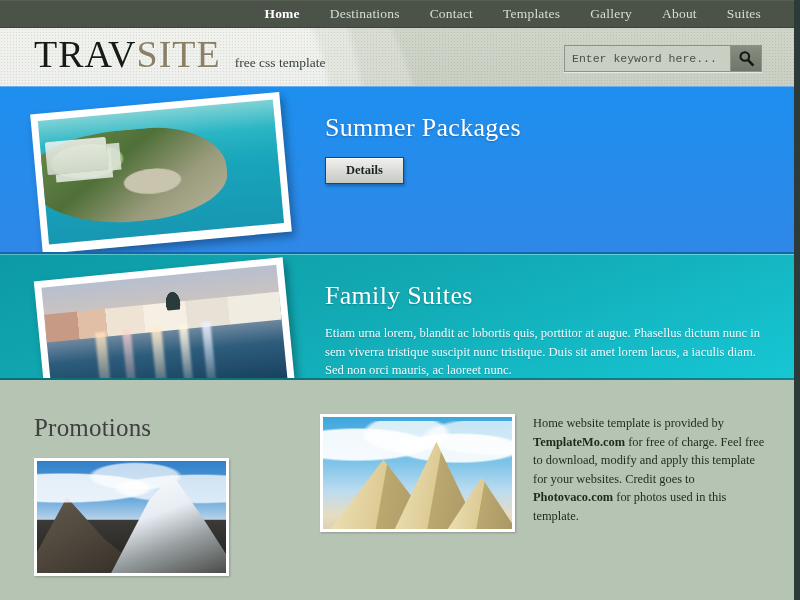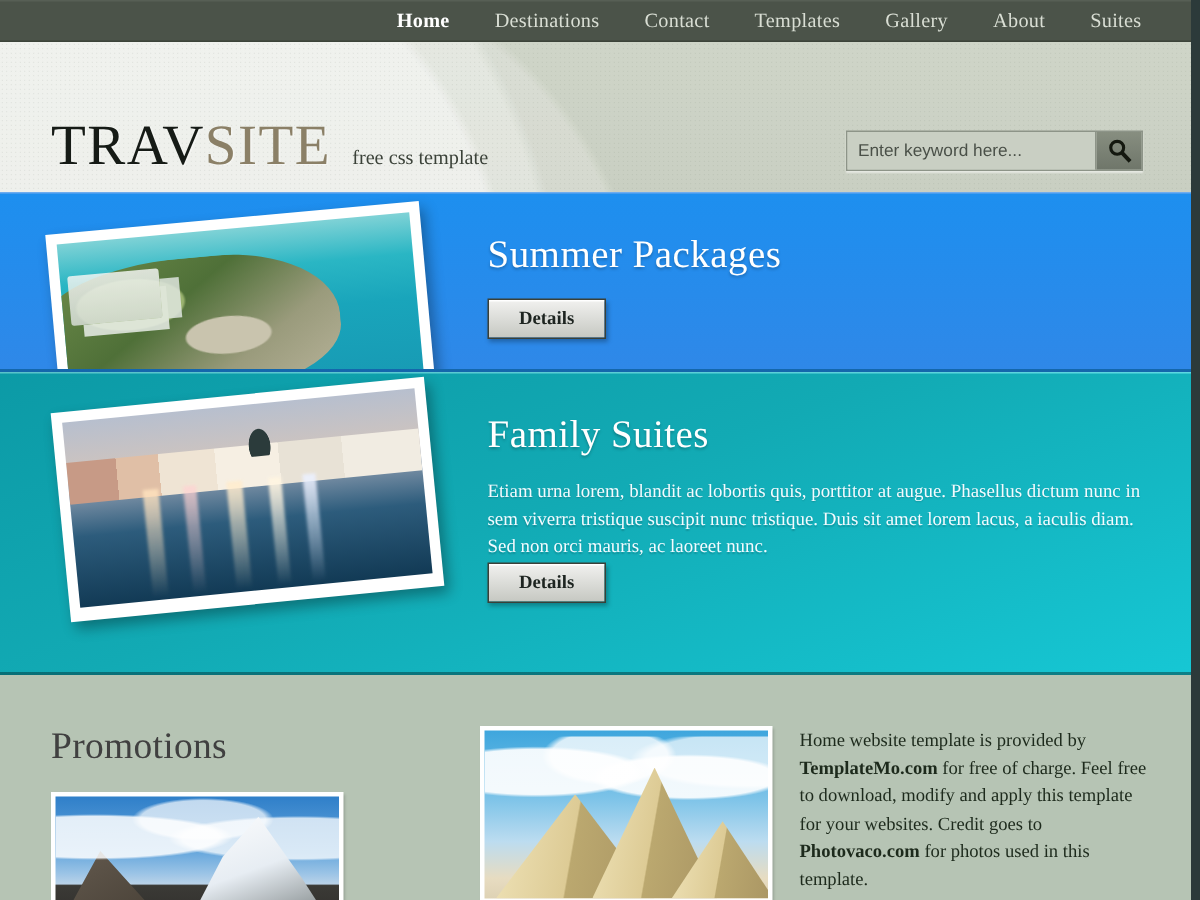--- a/index.html
+++ b/index.html
@@ -29,21 +29,21 @@
   }
   .nav-item{
     color:#d9ded4; font-size:13.5px; letter-spacing:.2px;
     padding:15px 15px; line-height:28px; white-space:nowrap;
     cursor:pointer; text-decoration:none;
   }
   .nav-item.active{ color:#ffffff; font-weight:bold; }
 
   
   .header{
-    position:relative; height:100px; width:100%;
+    position:relative; height:58px; width:100%;
     background:#ffffff;
     overflow:hidden;
     display:flex; align-items:flex-end;
   }
   .header .tex{
     position:absolute; inset:0;
     background:
       radial-gradient(circle at 8% 180%, rgba(255,255,255,.45) 0 36%, rgba(255,255,255,0) 37%),
       radial-gradient(circle at 2% 190%, rgba(255,255,255,.30) 0 44%, rgba(255,255,255,0) 45%),
       radial-gradient(circle at 20% 210%, rgba(255,255,255,.22) 0 40%, rgba(255,255,255,0) 41%),
@@ -71,42 +71,42 @@
   }
   .searchwrap{
     position:absolute; right:32px; bottom:14px; z-index:3;
     display:flex; align-items:stretch;
     border:1px solid #8d9488;
     box-shadow:0 1px 1px rgba(255,255,255,.5);
   }
   .searchwrap input{
     width:165px; height:25px; border:0; outline:0;
     background:#c9cfc3; padding:0 7px;
-    font-family:Liberation Sans, sans-serif;
+    font-family:Liberation Mono, monospace;
     font-size:11.5px; color:#2e342c;
   }
   .searchwrap input::placeholder{ color:#4a5048; }
   .search-btn{
     width:31px; height:25px;
     background:linear-gradient(#878e80,#6f766a);
     border-left:1px solid #8d9488;
     display:flex; align-items:center; justify-content:center;
     cursor:pointer;
   }
 
   
   .panel{
-    position:relative; width:100%; height:120px;
+    position:relative; width:100%; height:168px;
     overflow:hidden;
     border-top:1px solid rgba(255,255,255,.30);
     border-bottom:2px solid rgba(0,0,0,.28);
   }
   .panel.blue{ background:linear-gradient(#1d8fef,#2f88e8); }
   .panel.teal{
-    height:202px;
+    height:126px;
     background:linear-gradient(160deg,#0c9aa6 0%,#12aab4 45%,#16c7d4 100%);
     text-decoration:underline;
   }
 
   .photo{
     position:absolute; left:36px; top:16px;
     width:250px; height:140px;
     background:#fff; padding:7px 7px 9px 7px;
     box-shadow:3px 5px 9px rgba(0,0,0,.33);
     transform:rotate(-5.2deg);

